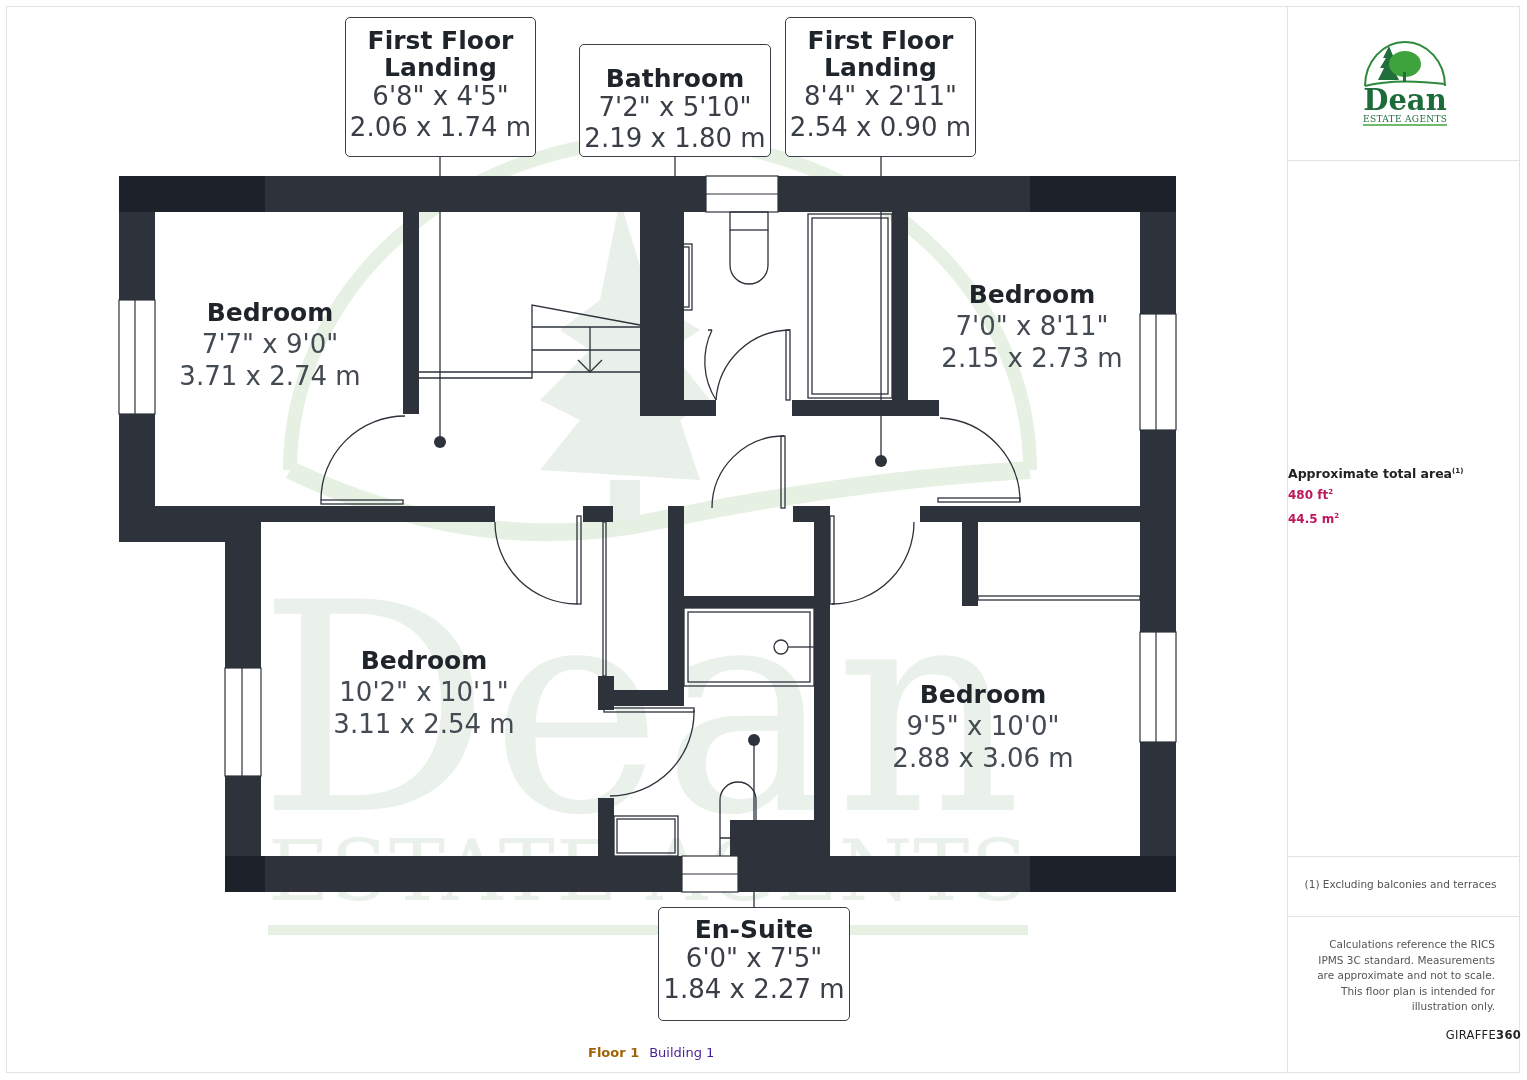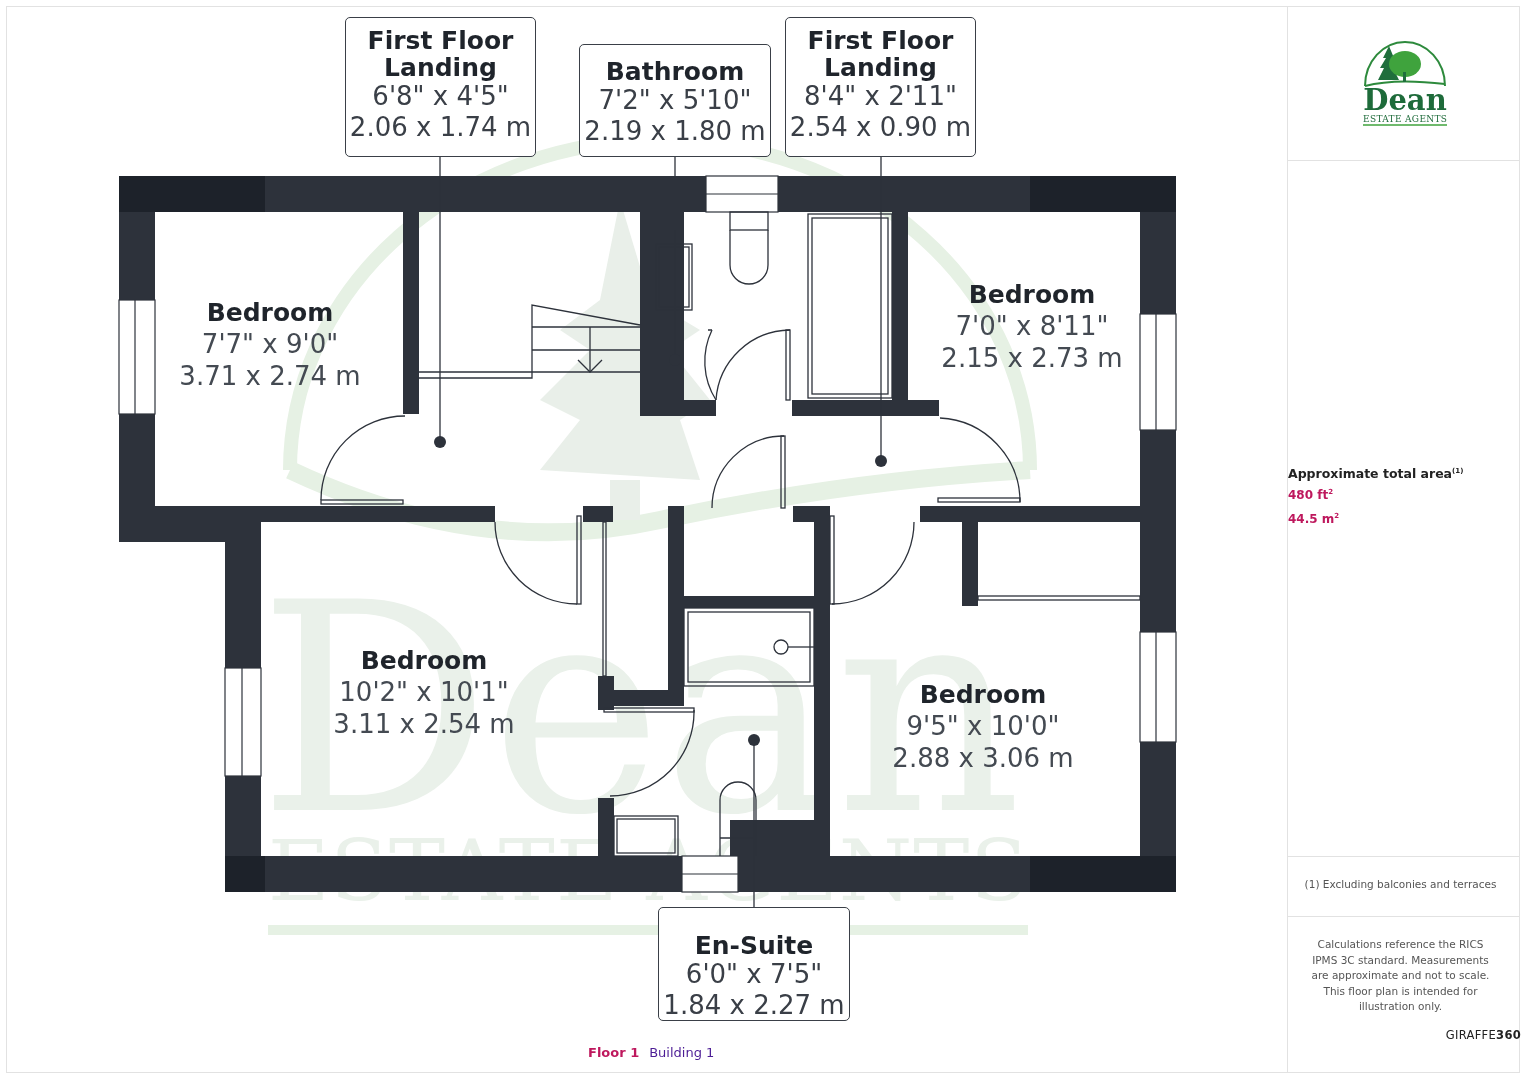--- a/index.html
+++ b/index.html
@@ -17,21 +17,21 @@
   .logo{position:absolute;left:1355px;top:38px;width:100px;height:92px;}
   .area{position:absolute;left:1288px;top:466px;width:233px;text-align:left;}
   .area .h{font-weight:bold;font-size:12.5px;color:#222;}
   .area .h sup{font-size:7px;}
   .area .v{font-size:12px;color:#be185d;line-height:22px;font-weight:bold;}
   .area .v sup{font-size:7px;}
   .note{position:absolute;left:1284px;width:233px;text-align:center;font-size:10.5px;color:#555;line-height:15.5px;}
   .brand{position:absolute;left:1288px;top:1028px;width:233px;text-align:right;font-size:11.5px;color:#222;letter-spacing:0.3px;}
   .brand b{font-weight:bold;}
   .footer{position:absolute;left:588px;top:1045px;font-size:13px;color:#333;}
-  .footer .f{font-weight:bold;color:#be185d;margin-right:10px;}
+  .footer .f{font-weight:bold;color:#a16207;margin-right:10px;}
   .footer .b{color:#4c1d95;}
 </style>
 </head>
 <body>
 
 <div class="frame"></div>
 
 <svg class="plan" width="1290" height="1080" viewBox="0 0 1290 1080">
 
   <g opacity="1">
@@ -168,32 +168,32 @@
     <circle cx="754" cy="740" r="6"></circle>
   </g>
 </svg>
 
 <div class="label-box" style="left:345px;top:17px;width:191px;height:140px;padding-top:9px;">
   <div class="t">First Floor</div>
   <div class="t">Landing</div>
   <div class="d">6'8" x 4'5"</div>
   <div class="d">2.06 x 1.74 m</div>
 </div>
-<div class="label-box" style="left:579px;top:44px;width:192px;height:113px;padding-top:13px;">
+<div class="label-box" style="left:579px;top:44px;width:192px;height:113px;padding-top:20px;">
   <div class="t">Bathroom</div>
   <div class="d">7'2" x 5'10"</div>
   <div class="d">2.19 x 1.80 m</div>
 </div>
 <div class="label-box" style="left:785px;top:17px;width:191px;height:140px;padding-top:9px;">
   <div class="t">First Floor</div>
   <div class="t">Landing</div>
   <div class="d">8'4" x 2'11"</div>
   <div class="d">2.54 x 0.90 m</div>
 </div>
-<div class="label-box" style="left:658px;top:907px;width:192px;height:114px;padding-top:24px;">
+<div class="label-box" style="left:658px;top:907px;width:192px;height:114px;padding-top:8px;">
   <div class="t">En-Suite</div>
   <div class="d">6'0" x 7'5"</div>
   <div class="d">1.84 x 2.27 m</div>
 </div>
 
 <div class="room" style="left:270px;top:298px;">
   <div class="t">Bedroom</div>
   <div class="d">7'7" x 9'0"</div>
   <div class="d">3.71 x 2.74 m</div>
 </div>
@@ -234,14 +234,14 @@
   <line x1="8" y1="87" x2="92" y2="87" stroke="#3fa33d" stroke-width="1.5"></line>
 </svg>
 
 <div class="area">
   <div class="h"><span>Approximate total area</span><sup>(1)</sup></div>
   <div class="v"><span>480 ft</span><sup>2</sup></div>
   <div class="v" style="line-height:20px;"><span>44.5 m</span><sup>2</sup></div>
 </div>
 
 <div class="note" style="top:877px;">(1) Excluding balconies and terraces</div>
-<div class="note" style="top:937px;padding:0 22px;box-sizing:border-box;">Calculations reference the RICS IPMS 3C standard. Measurements are approximate and not to scale. This floor plan is intended for illustration only.</div>
+<div class="note" style="top:937px;padding:0 22px;box-sizing:border-box;text-align:right;">Calculations reference the RICS IPMS 3C standard. Measurements are approximate and not to scale. This floor plan is intended for illustration only.</div>
 <div class="brand"><span>GIRAFFE</span><b>360</b></div>
 
 </body></html>

